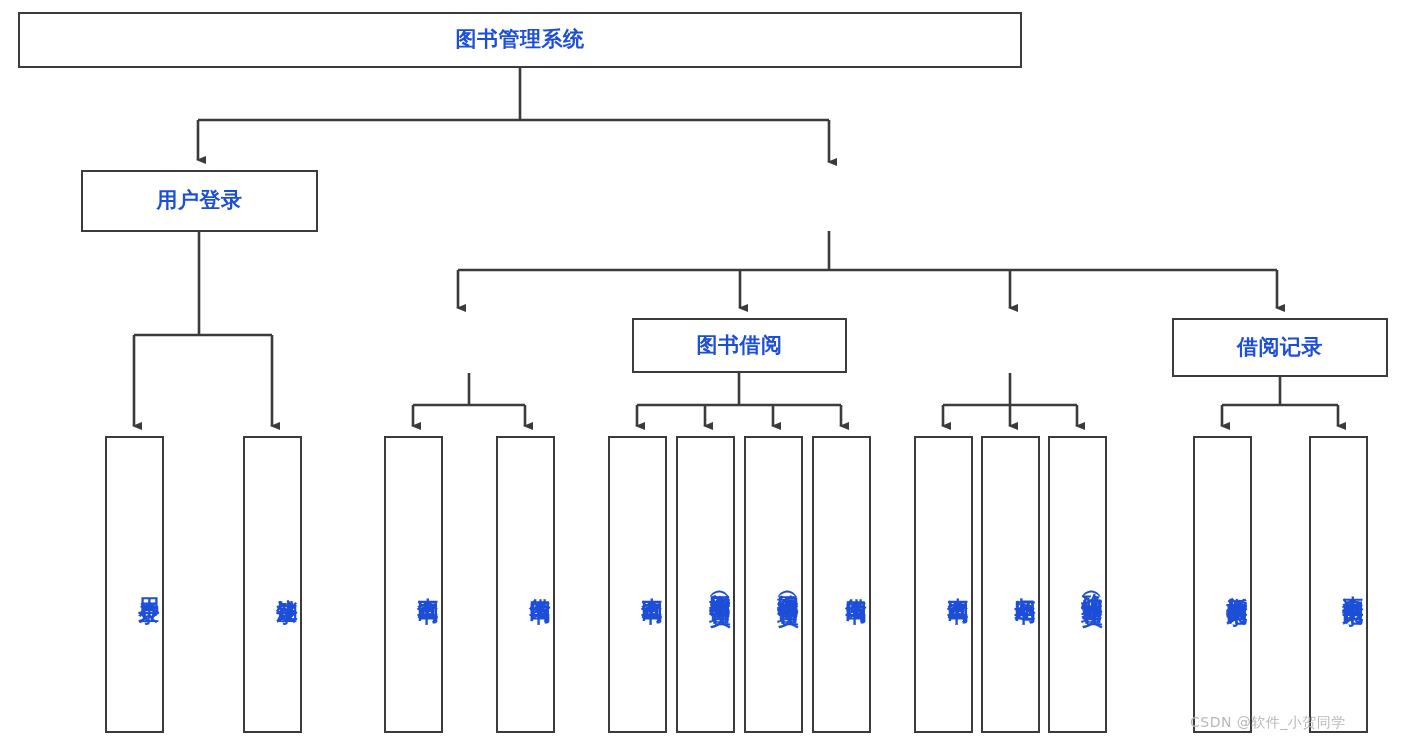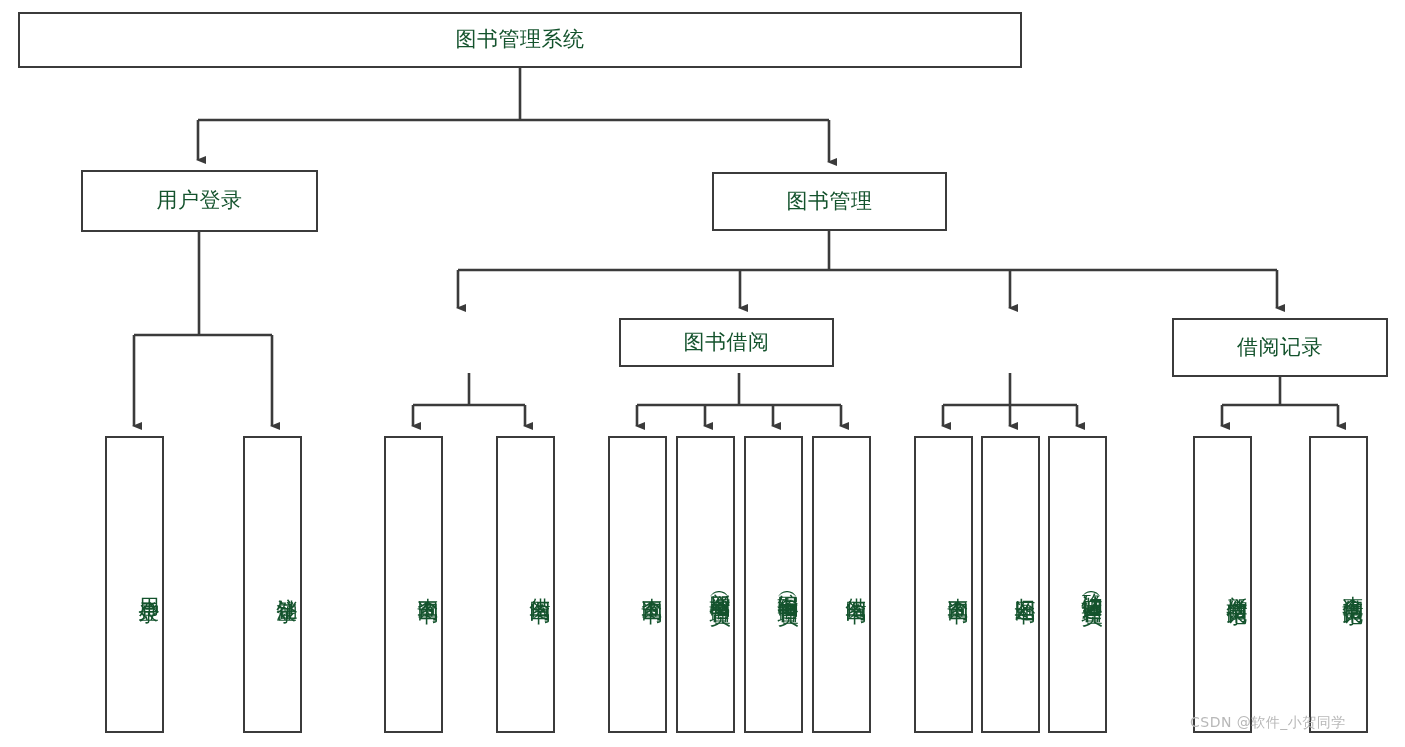--- a/index.html
+++ b/index.html
@@ -25,22 +25,23 @@
     height: 747px;
   }
   .node {
     position: absolute;
     box-sizing: border-box;
     background: #ffffff;
     border: 2px solid #3b3b3b;
     display: flex;
     align-items: center;
     justify-content: center;
-    color: #14532d;
+    color: #1d4ed8;
     z-index: 2;
+    font-weight: bold;
   }
   .node-h {
     font-size: 21px;
     line-height: 1.2;
     letter-spacing: 0.5px;
   }
   .node-v {
     writing-mode: vertical-rl;
     text-orientation: upright;
     font-size: 21px;
@@ -122,25 +123,22 @@
     </g>
   </svg>
 
   <div class="node node-h" style="left:18px; top:12px; width:1004px; height:56px;">
     <span>图书管理系统</span>
   </div>
 
   <div class="node node-h" style="left:81px; top:170px; width:237px; height:62px;">
     <span>用户登录</span>
   </div>
-  <div class="node node-h" style="left:712px; top:172px; width:235px; height:59px;">
-    <span>图书管理</span>
-  </div>
 
-  <div class="node node-h" style="left:619px; top:318px; width:215px; height:49px;">
+  <div class="node node-h" style="left:632px; top:318px; width:215px; height:55px;">
     <span>图书借阅</span>
   </div>
   <div class="node node-h" style="left:1172px; top:318px; width:216px; height:59px;justify-content:center;">
     <span>借阅记录</span>
   </div>
 
   <div class="node node-v" style="left:105px; top:436px; width:59px; height:297px;">
     <span class="vtext">用户登录</span>
   </div>
   <div class="node node-v" style="left:243px; top:436px; width:59px; height:297px;">

